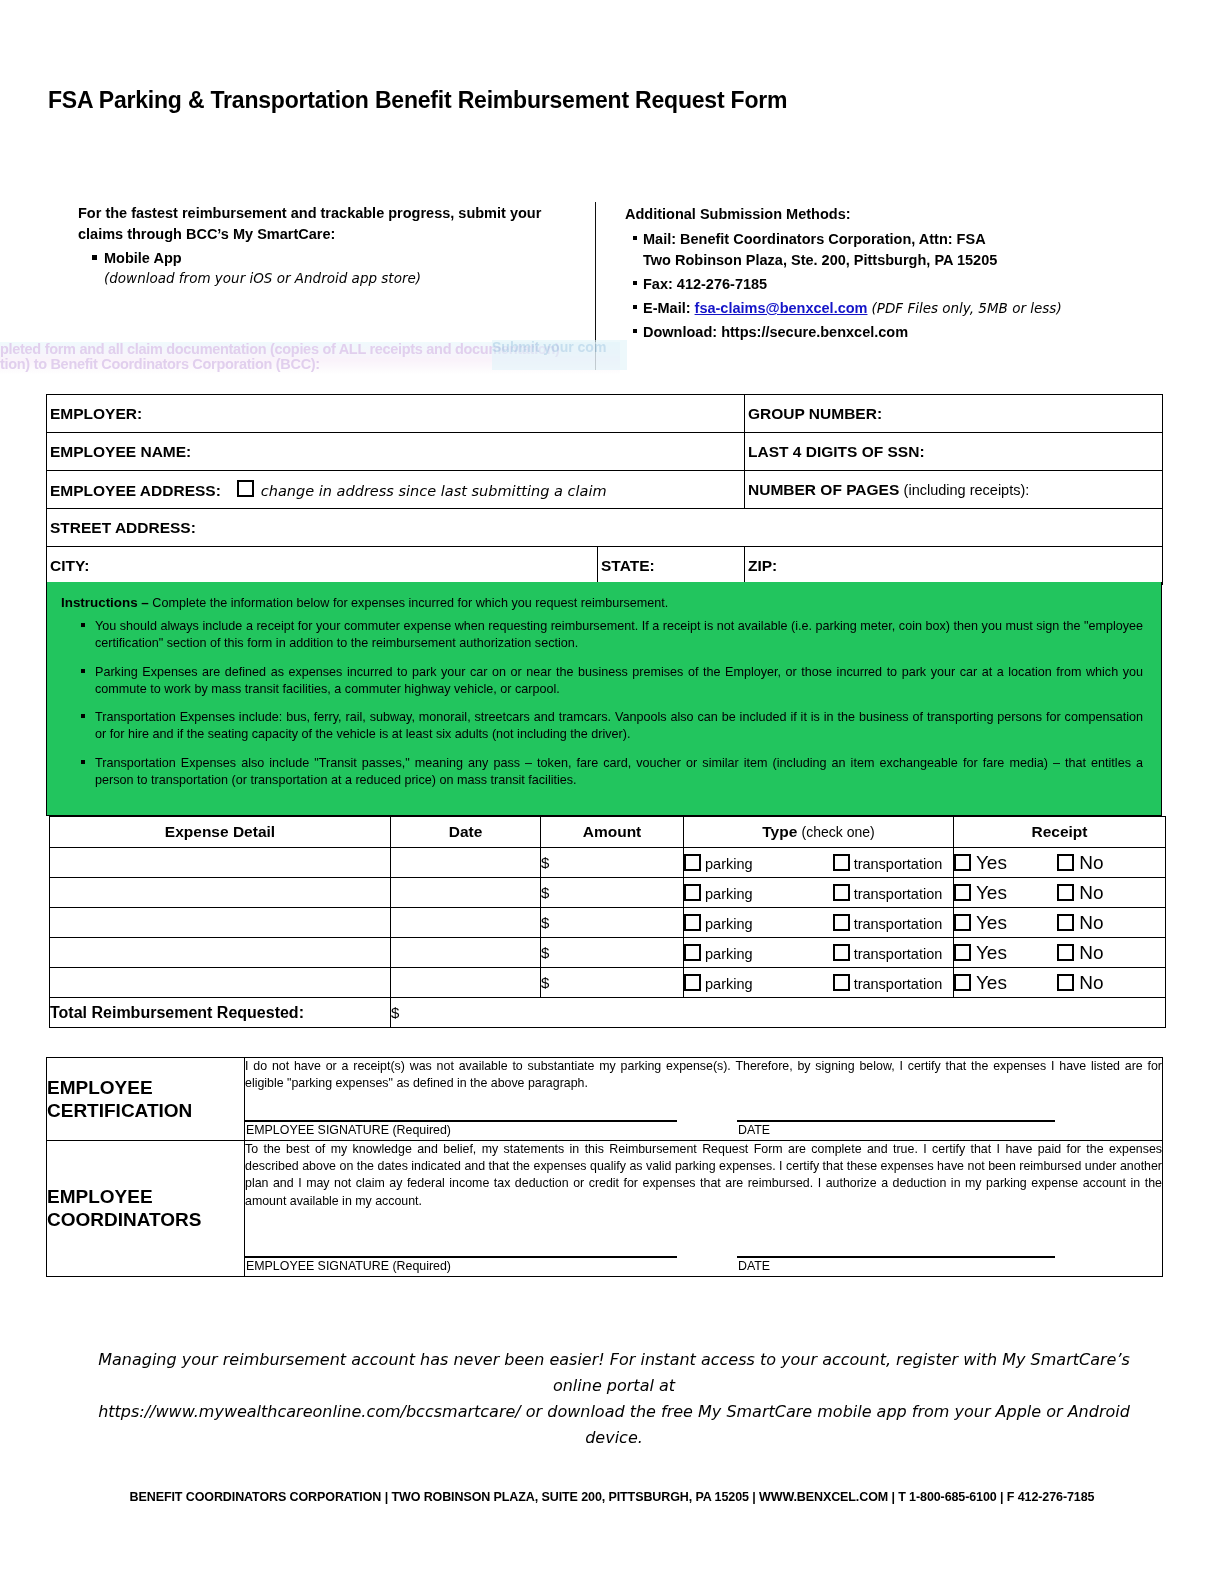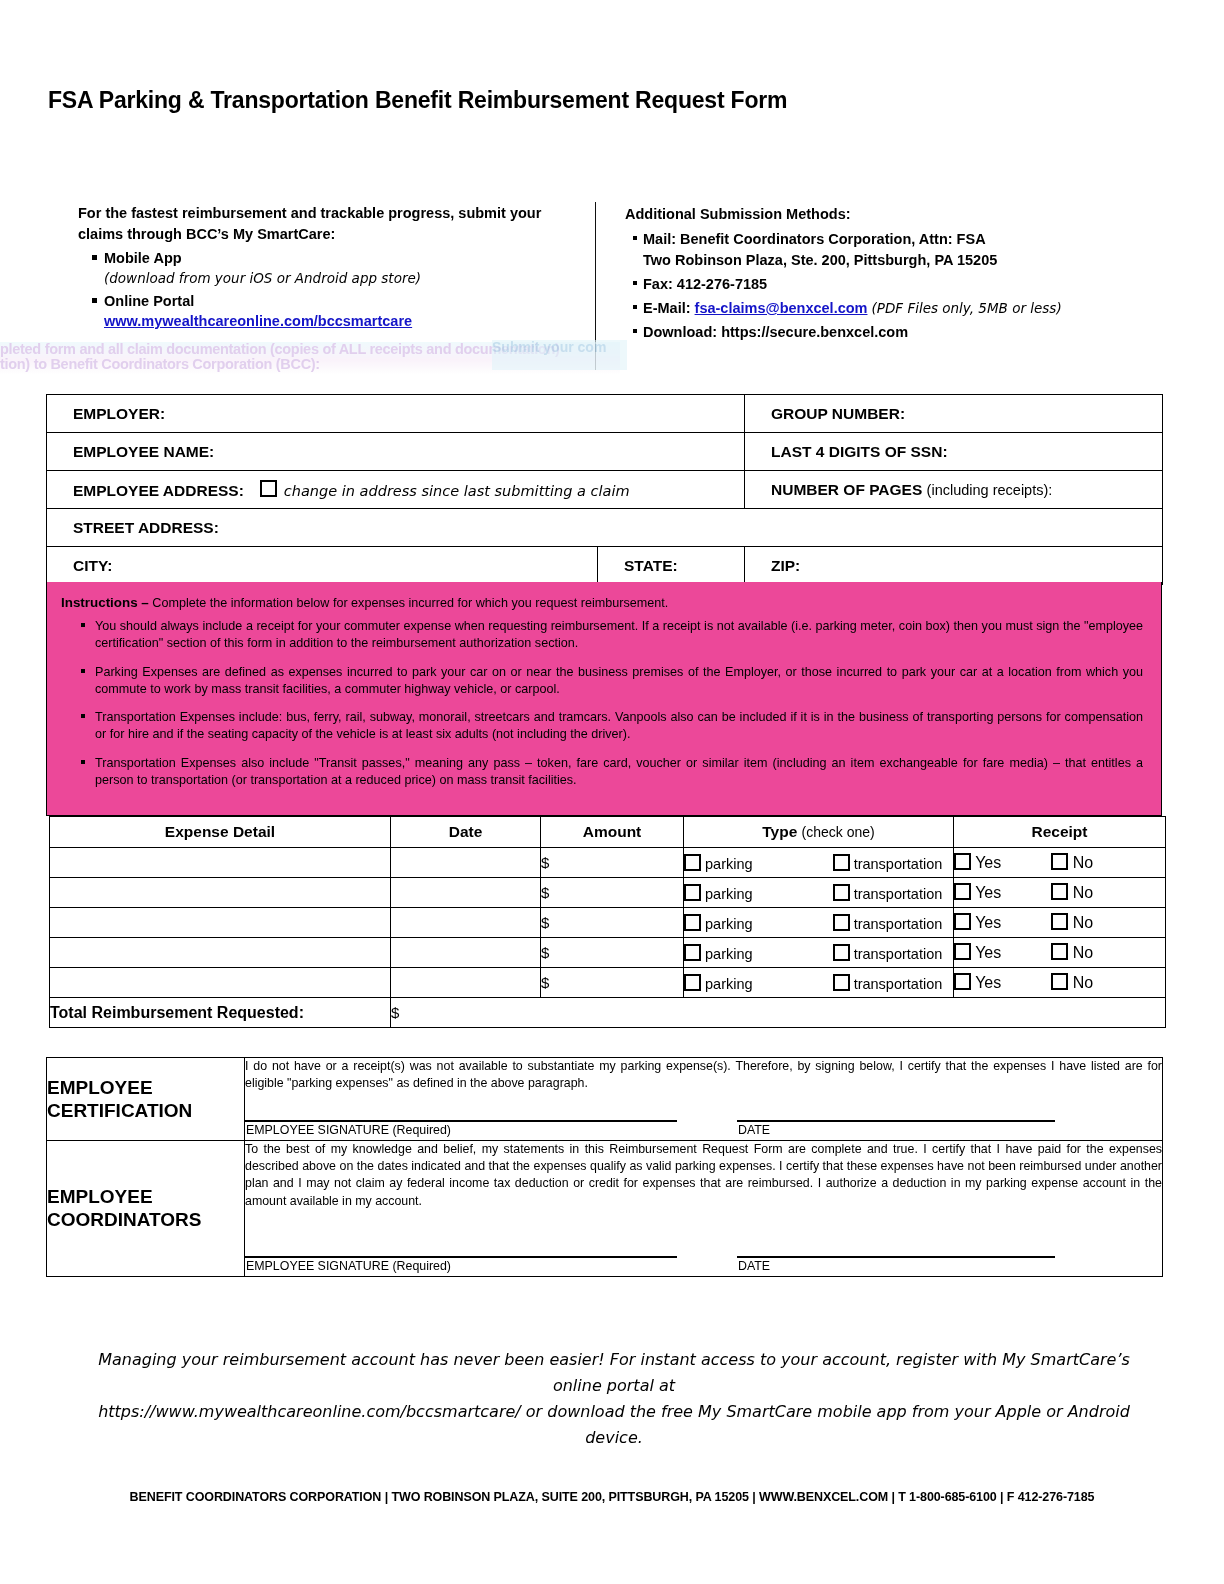--- a/index.html
+++ b/index.html
@@ -207,21 +207,21 @@
     padding: 0;
     vertical-align: middle;
   }
   #info-table {
     left: 46px;
     top: 394px;
     width: 1116px;
     font-size: 15.5px;
     font-weight: bold;
   }
-  #info-table td { height: 37px; padding-left: 26px; }
+  #info-table td { height: 37px; padding-left: 3px; }
   .addr-it {
     font-style: italic;
     font-weight: normal;
     font-family: "DejaVu Sans", sans-serif;
     font-size: 14.5px;
   }
   .chk {
     display: inline-block;
     width: 13px;
     height: 13px;
@@ -237,21 +237,21 @@
 
   
   #instr {
     position: absolute;
     left: 46px;
     top: 582px;
     width: 1116px;
     height: 234px;
     border: 1.2px solid #000;
     border-top: none;
-    background: #ec4899;
+    background: #22c55e;
     box-sizing: border-box;
     padding: 12px 14px 0 14px;
     font-size: 12.6px;
     line-height: 1.34;
   }
   #instr .hd { margin-bottom: 6px; }
   #instr .hd b { font-size: 13.4px; }
   #instr ul {
     list-style: none;
     margin: 0;
@@ -298,21 +298,21 @@
     background: #fff;
   }
   .typecell {
     padding-left: 18px;
     font-size: 14.5px;
   }
   .typecell .opt { display: inline-block; }
   .typecell .opt.t2 { margin-left: 40px; padding-left: 40px; }
   .rcpt {
     padding-left: 20px;
-    font-size: 16px;
+    font-size: 19px;
   }
   .rcpt .opt.r2 { margin-left: 50px; }
   .total-lbl {
     font-weight: bold;
     font-size: 16px;
     padding-left: 18px;
   }
 
   
   #sig-table {
@@ -388,24 +388,20 @@
   </div>
 
 
 
   <div class="sub-left">
     <div class="lead">For the fastest reimbursement and trackable progress, submit your claims through BCC’s My SmartCare:</div>
     <ul class="sq">
       <li>
         <span>Mobile App</span>
         <div class="note-it">(download from your iOS or Android app store)</div>
-      </li>
-      <li>
-        <span>Online Portal</span>
-        <div><span class="lnk">www.mywealthcareonline.com/bccsmartcare</span></div>
       </li>
     </ul>
   </div>
 
   <div class="sub-divider"></div>
 
   <div class="sub-right">
     <div>Additional Submission Methods:</div>
     <ul class="sq tight">
       <li>

